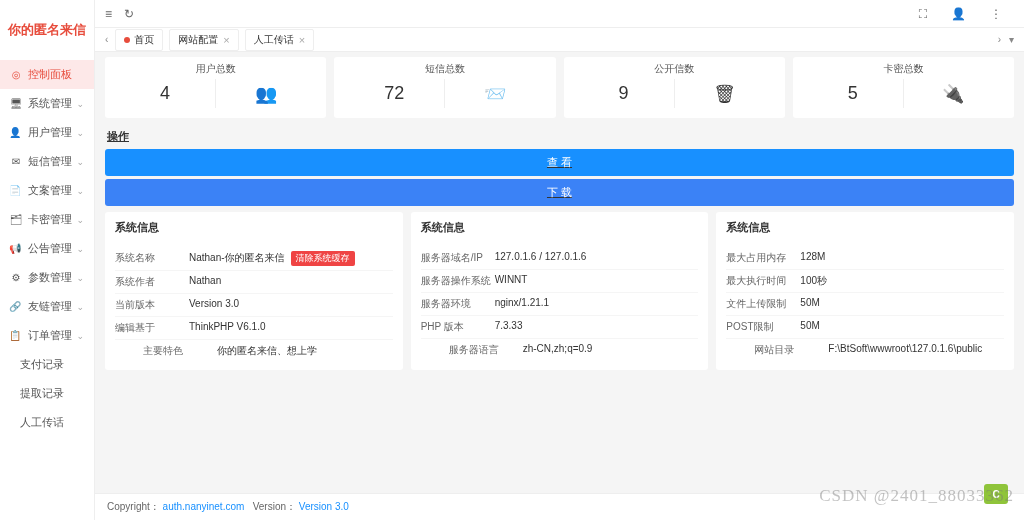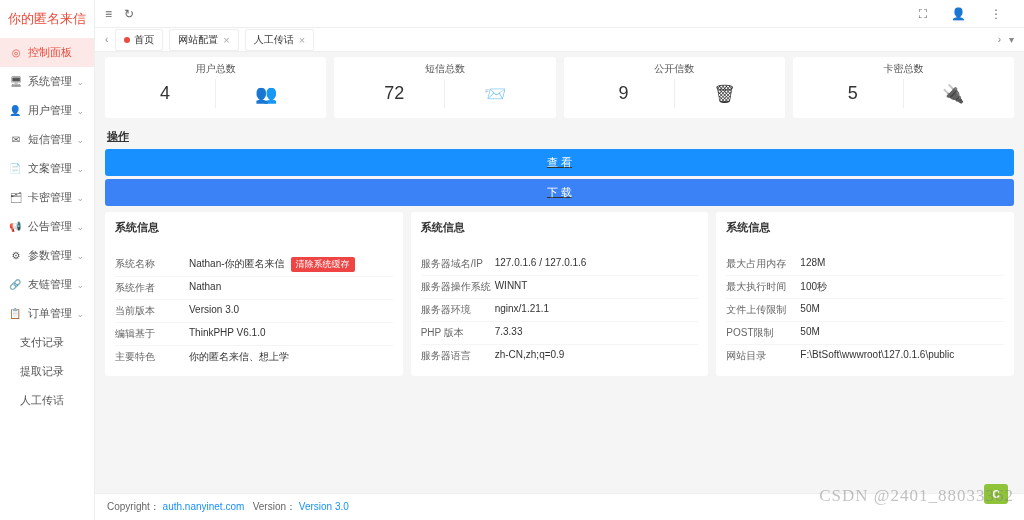--- a/index.html
+++ b/index.html
@@ -1,19 +1,19 @@
 <!DOCTYPE html>
 <html><head>
 <meta charset="utf-8">
 <style>
 * { margin:0; padding:0; box-sizing:border-box; }
 body { font-family:-apple-system,"Microsoft YaHei",sans-serif; font-size:12px; color:#333; background:#f5f5f5; overflow:hidden; width:1024px; height:520px; }
 .app { display:flex; height:520px; }
 .sidebar { width:95px; background:#fff; border-right:1px solid #eee; display:flex; flex-direction:column; flex-shrink:0; }
-.logo { padding:10px 8px; font-size:13px; font-weight:normal; color:#e74c3c; white-space:nowrap; }
+.logo { padding:21px 8px; font-size:13px; font-weight:bold; color:#e74c3c; white-space:nowrap; }
 .menu { flex:1; overflow-y:auto; }
 .menu-item { display:flex; align-items:center; padding:7px 10px; cursor:pointer; font-size:11px; color:#555; position:relative; }
 .menu-item.active { background:#fde8e8; color:#e74c3c; }
 .menu-item .mi-icon { width:12px; height:12px; margin-right:6px; display:inline-flex; align-items:center; justify-content:center; font-size:10px; }
 .menu-item .arrow { margin-left:auto; font-size:9px; color:#aaa; }
 .menu-sub { padding-left:20px; }
 .main { flex:1; display:flex; flex-direction:column; background:#f5f5f5; min-width:0; }
 .topbar { height:28px; background:#fff; display:flex; align-items:center; padding:0 10px; border-bottom:1px solid #eee; font-size:11px; }
 .topbar .tb-icon { margin-right:12px; cursor:pointer; font-size:12px; color:#666; }
 .topbar .tb-right { margin-left:auto; display:flex; gap:12px; }
@@ -29,23 +29,23 @@
 .stat-body { display:flex; align-items:center; }
 .stat-num { flex:1; text-align:center; font-size:18px; color:#333; border-right:1px solid #eee; padding:4px 0; }
 .stat-icon { flex:1; text-align:center; font-size:18px; }
 .ops-section { margin-bottom:6px;text-decoration:underline; }
 .ops-title { font-size:11px; font-weight:bold; padding:5px 2px; }
 .btn { display:block; width:100%; padding:6px; text-align:center; color:#fff; font-size:11px; border:none; border-radius:3px; cursor:pointer; margin-bottom:3px; }
 .btn-blue { background:#1890ff; }
 .btn-orange { background:#3b82f6; }
 .info-row { display:flex; gap:8px; }
 .info-card { flex:1; background:#fff; border-radius:3px; padding:8px 10px; }
-.info-card h4 { font-size:11px; font-weight:bold; margin-bottom:18px; }
+.info-card h4 { font-size:11px; font-weight:bold; margin-bottom:12px; }
 .info-item { display:flex; padding:4px 0; border-bottom:1px solid #f5f5f5; font-size:10px; }
-.info-item:last-child { border-bottom:none; }
+.info-item:last-child { border-bottom:none;margin-left:28px; }
 .info-label { width:74px; color:#666; flex-shrink:0; }
 .info-value { color:#333; }
 .badge { display:inline-block; background:#ef4444; color:#fff; font-size:9px; padding:1px 5px; border-radius:2px; margin-left:6px; }
 .footer { background:#fff; padding:6px 12px; font-size:10px; color:#666; border-top:1px solid #eee; }
 .footer a { color:#1890ff; text-decoration:none; }
 .watermark { position:fixed; right:10px; bottom:14px; font-size:17px; color:rgba(120,120,120,0.45); letter-spacing:1px; pointer-events:none; z-index:999;font-family:Liberation Serif, serif; }
 .wm-badge { position:fixed; right:16px; bottom:16px; width:24px; height:20px; background:#8fc43a; border-radius:3px; z-index:998; display:flex; align-items:center; justify-content:center; color:#fff; font-size:10px; font-weight:bold; }
 </style>
 </head>
 <body>

